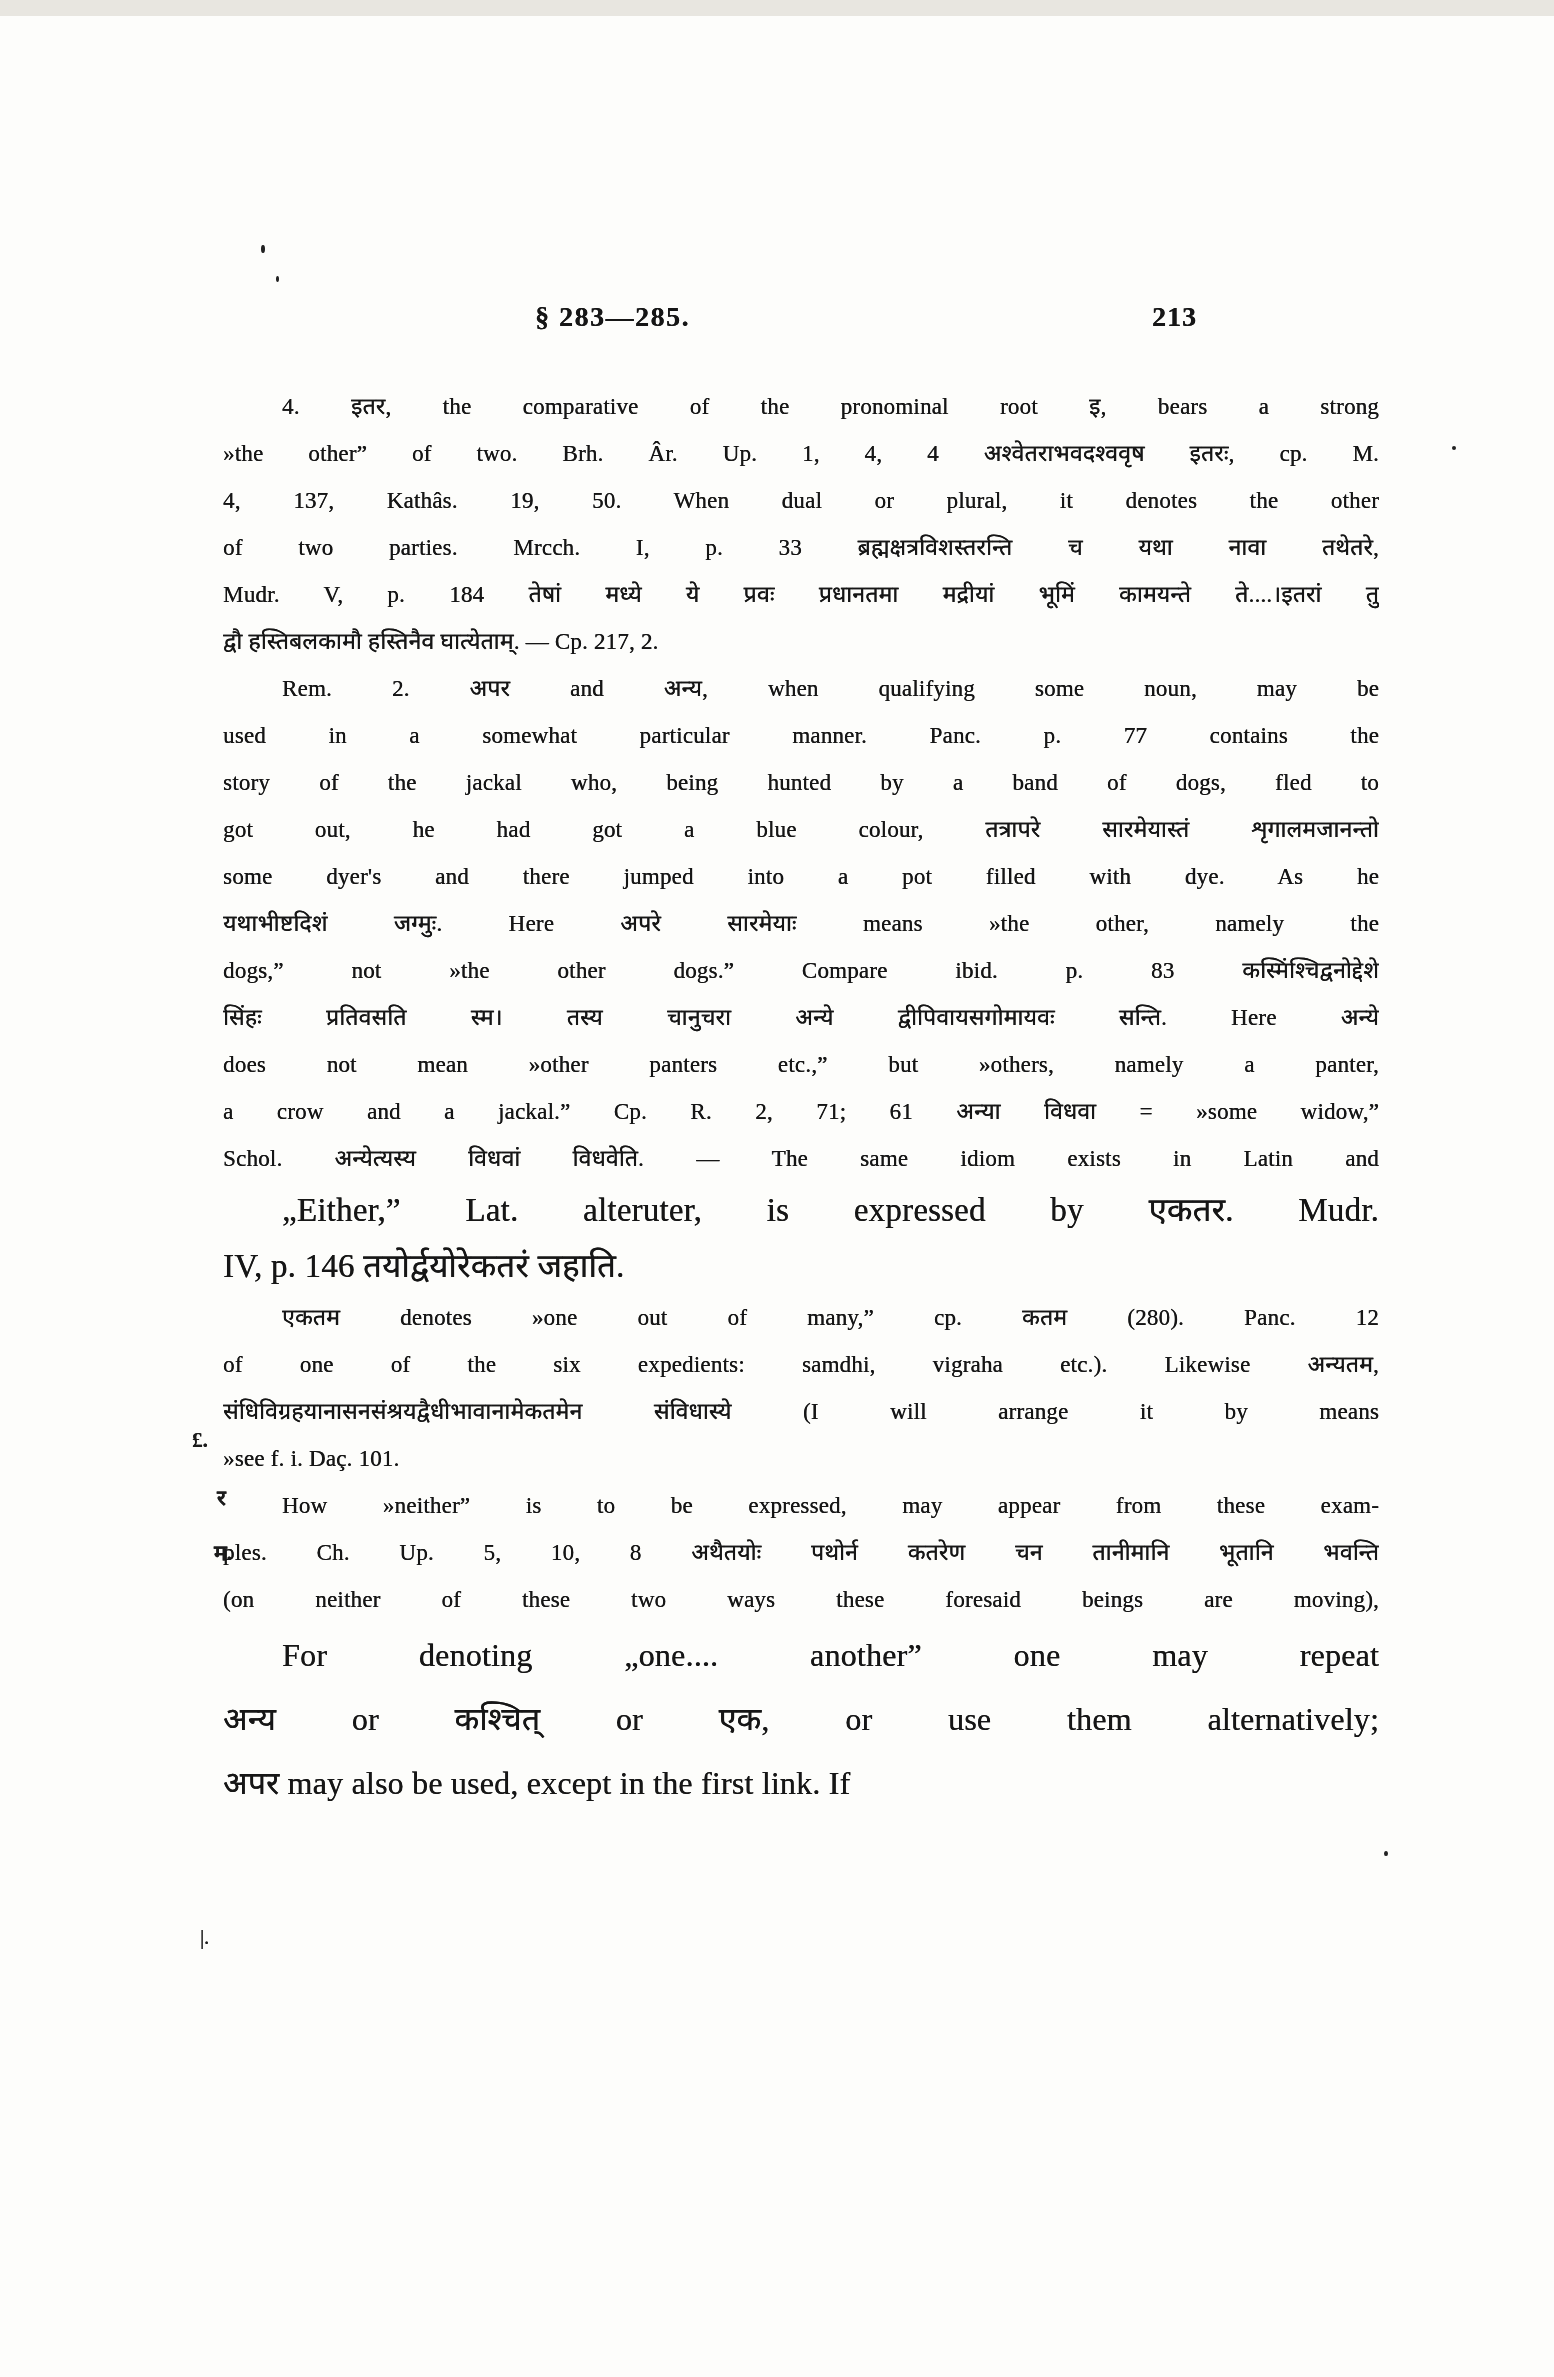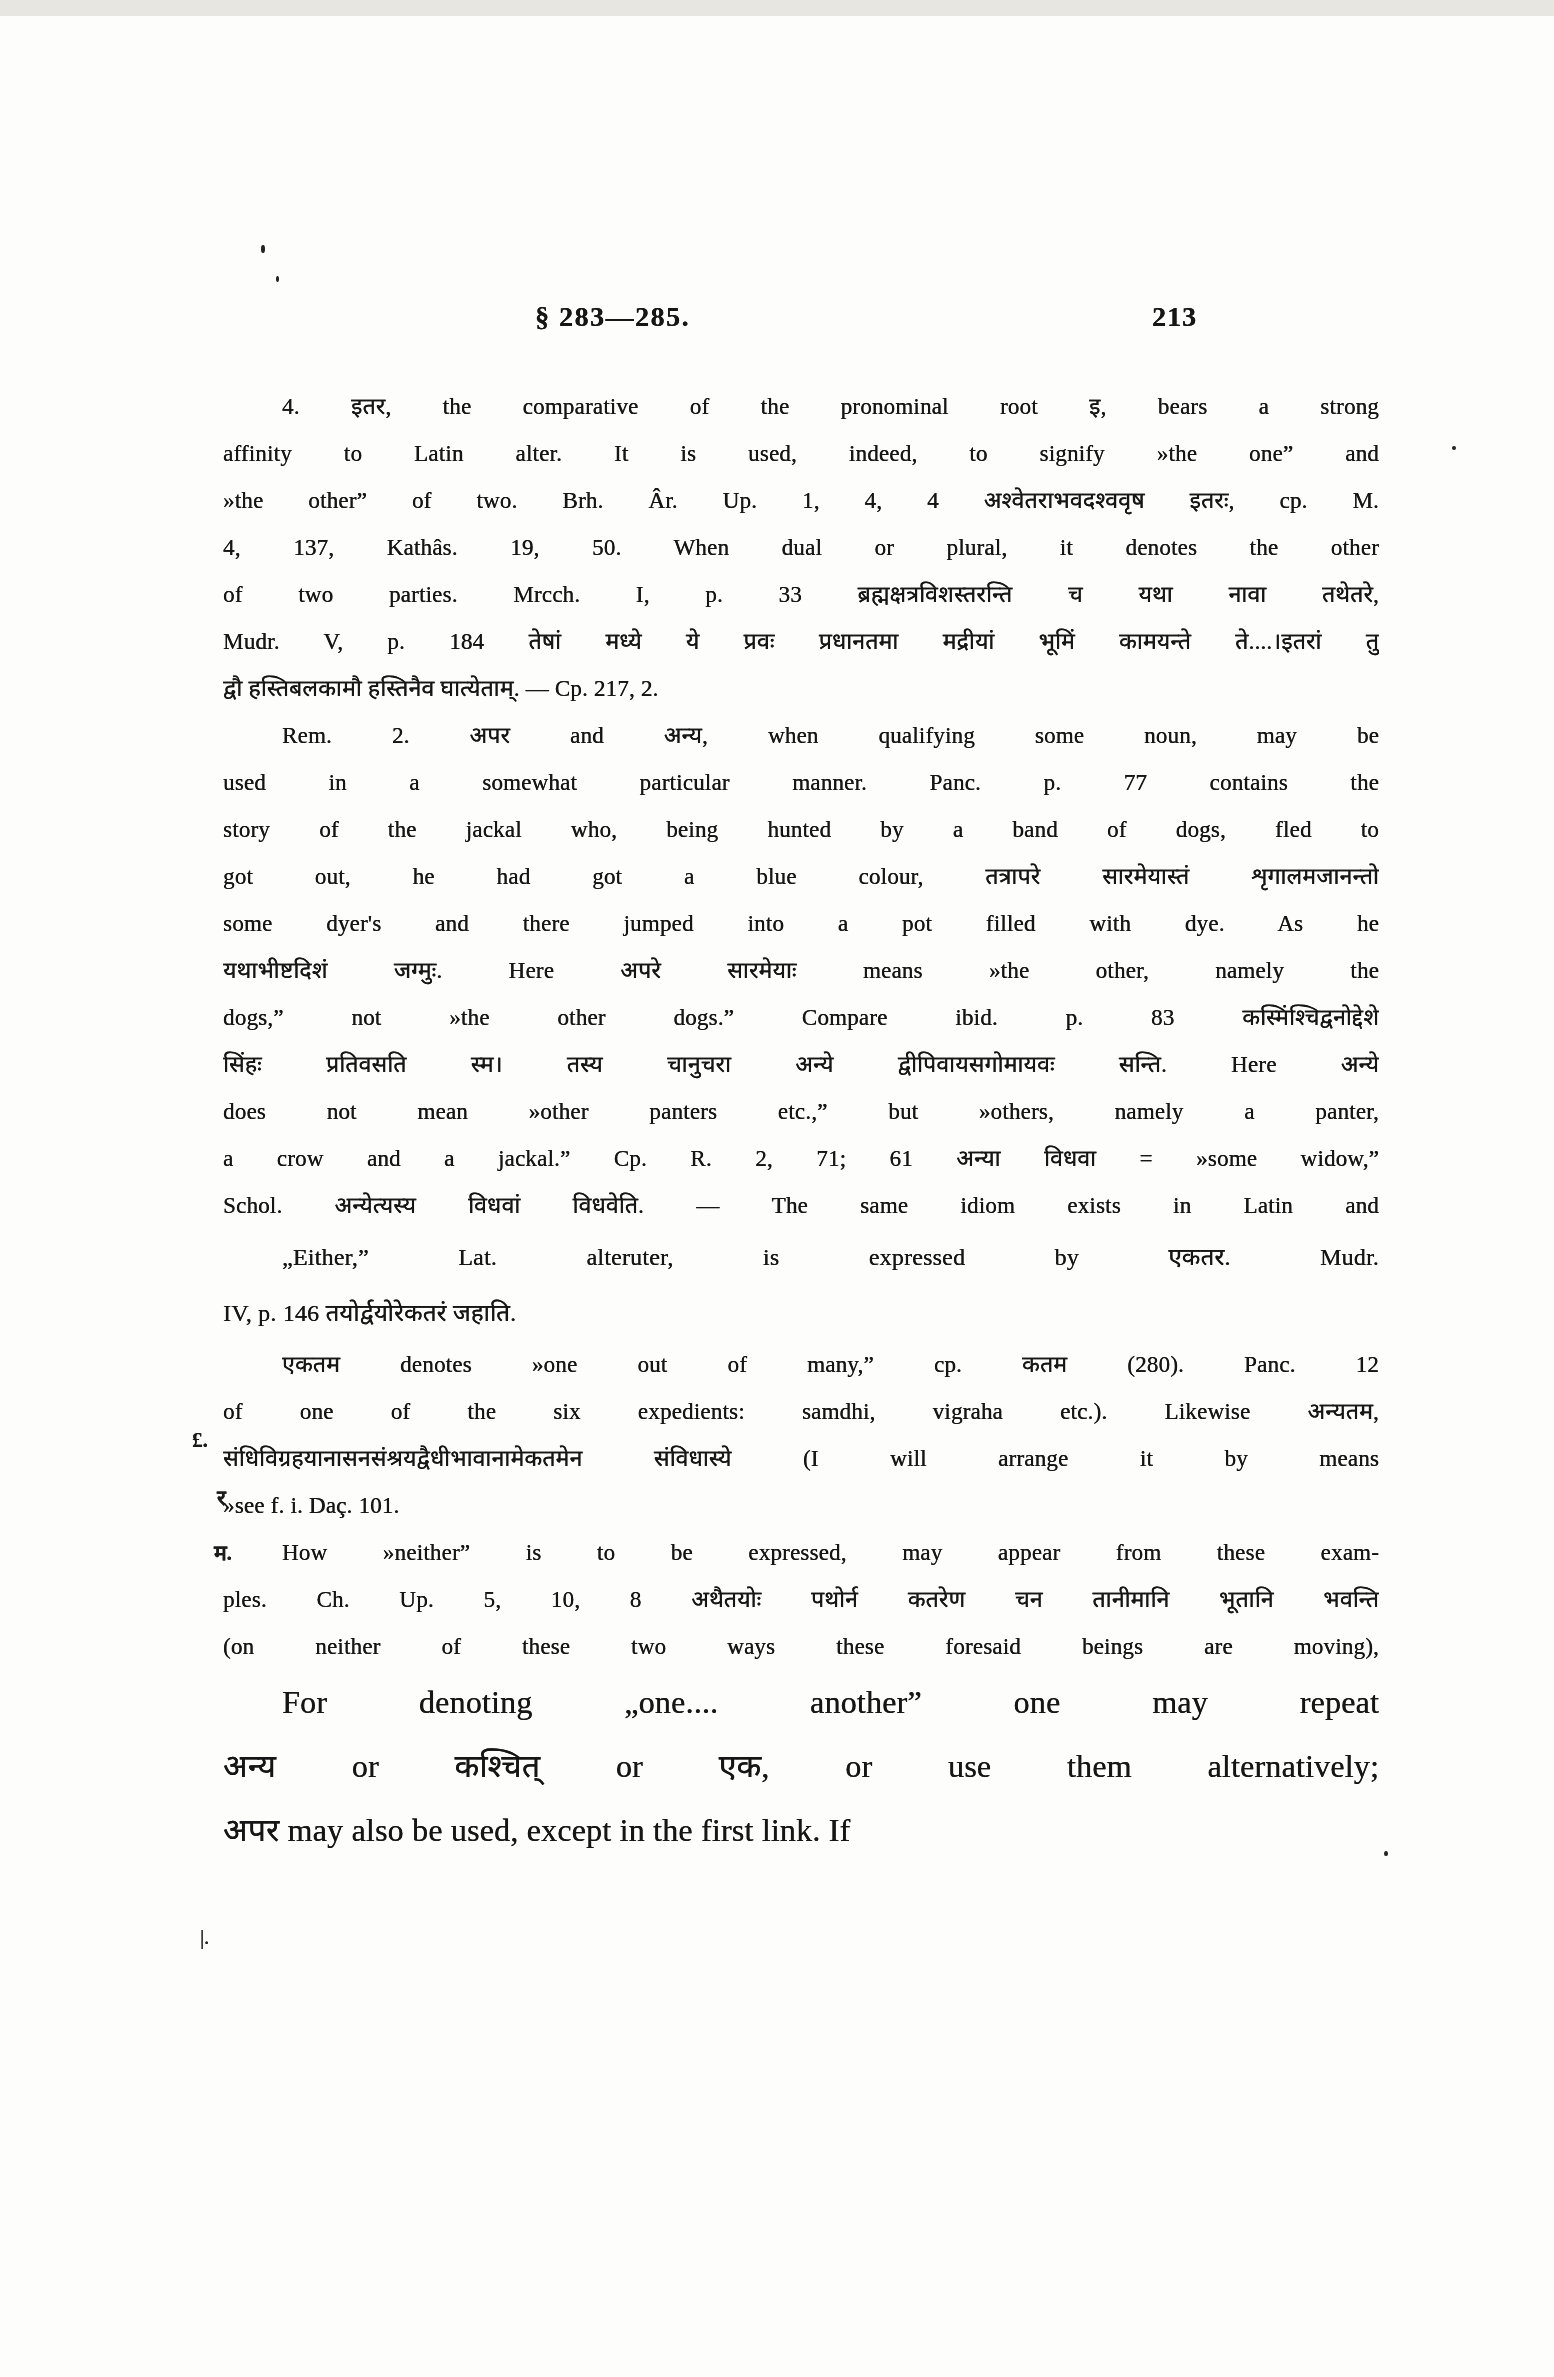--- a/index.html
+++ b/index.html
@@ -33,21 +33,21 @@
     text-align:justify;
     text-align-last:justify;
     white-space:nowrap;
     overflow:hidden;
     letter-spacing:0.2px;
   }
   .line.indent { text-indent:59px; }
   .line.last { text-align-last:left; }
 
   .size-body .line { font-size:23px; line-height:47px; }
-  .size-med  .line { font-size:24px; line-height:56px; }
+  .size-med  .line { font-size:33px; line-height:56px; }
   .size-lg   .line { font-size:32px; line-height:64px; }
 
   .margin-note {
     position:absolute;
     font-size:21px; font-weight:700;
     color:#1b1b1b;
   }
   .mn-0 { left:192px;  top:1412px; }
   .mn-1 { left:217px;  top:1467px; }
   .mn-2 { left:214px;  top:1522px; }
@@ -67,21 +67,20 @@
 
   <div class="running-header">
     <div class="section-range">§ 283—285.</div>
     <div class="page-number">213</div>
   </div>
 
   <div class="text-block">
 
     <div class="para size-body">
       <div class="line indent">4. इतर, the comparative of the pronominal root इ, bears a strong</div>
-      <div class="line">affinity to Latin alter. It is used, indeed, to signify »the one” and</div>
       <div class="line">»the other” of two. Brh. Âr. Up. 1, 4, 4 अश्वेतराभवदश्ववृष इतरः, cp. M.</div>
       <div class="line">4, 137, Kathâs. 19, 50. When dual or plural, it denotes the other</div>
       <div class="line">of two parties. Mrcch. I, p. 33 ब्रह्मक्षत्रविशस्तरन्ति च यथा नावा तथेतरे,</div>
       <div class="line">Mudr. V, p. 184 तेषां मध्ये ये प्रवः प्रधानतमा मद्रीयां भूमिं कामयन्ते ते....।इतरां तु</div>
       <div class="line last">द्वौ हस्तिबलकामौ हस्तिनैव घात्येताम्. — Cp. 217, 2.</div>
     </div>
 
 
     <div class="para size-body">
       <div class="line indent">Rem. 2. अपर and अन्य, when qualifying some noun, may be</div>

